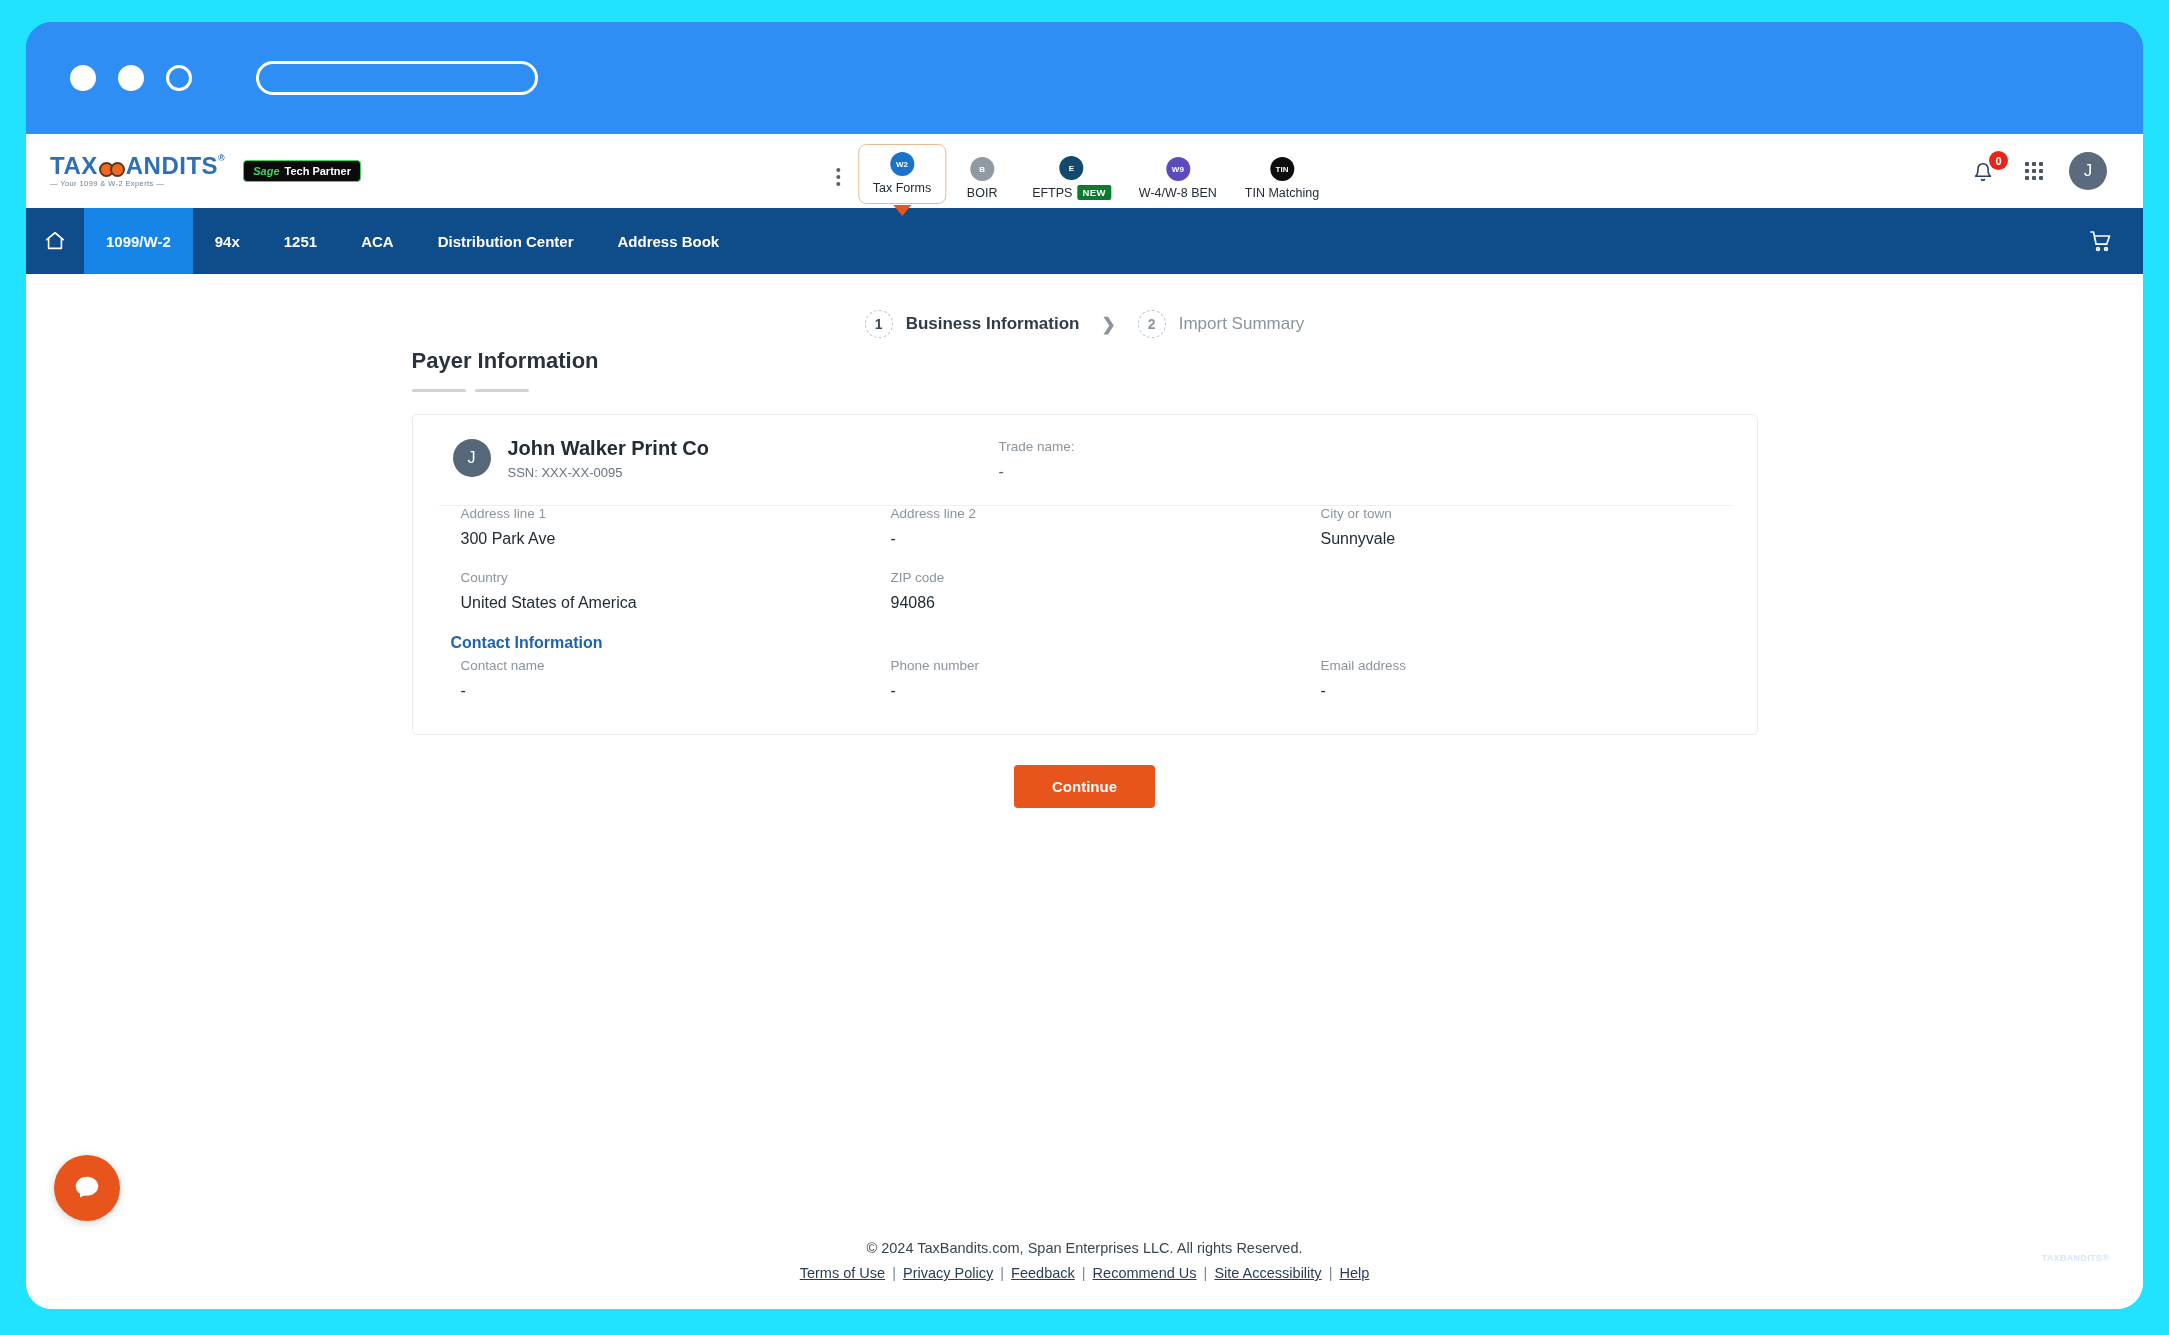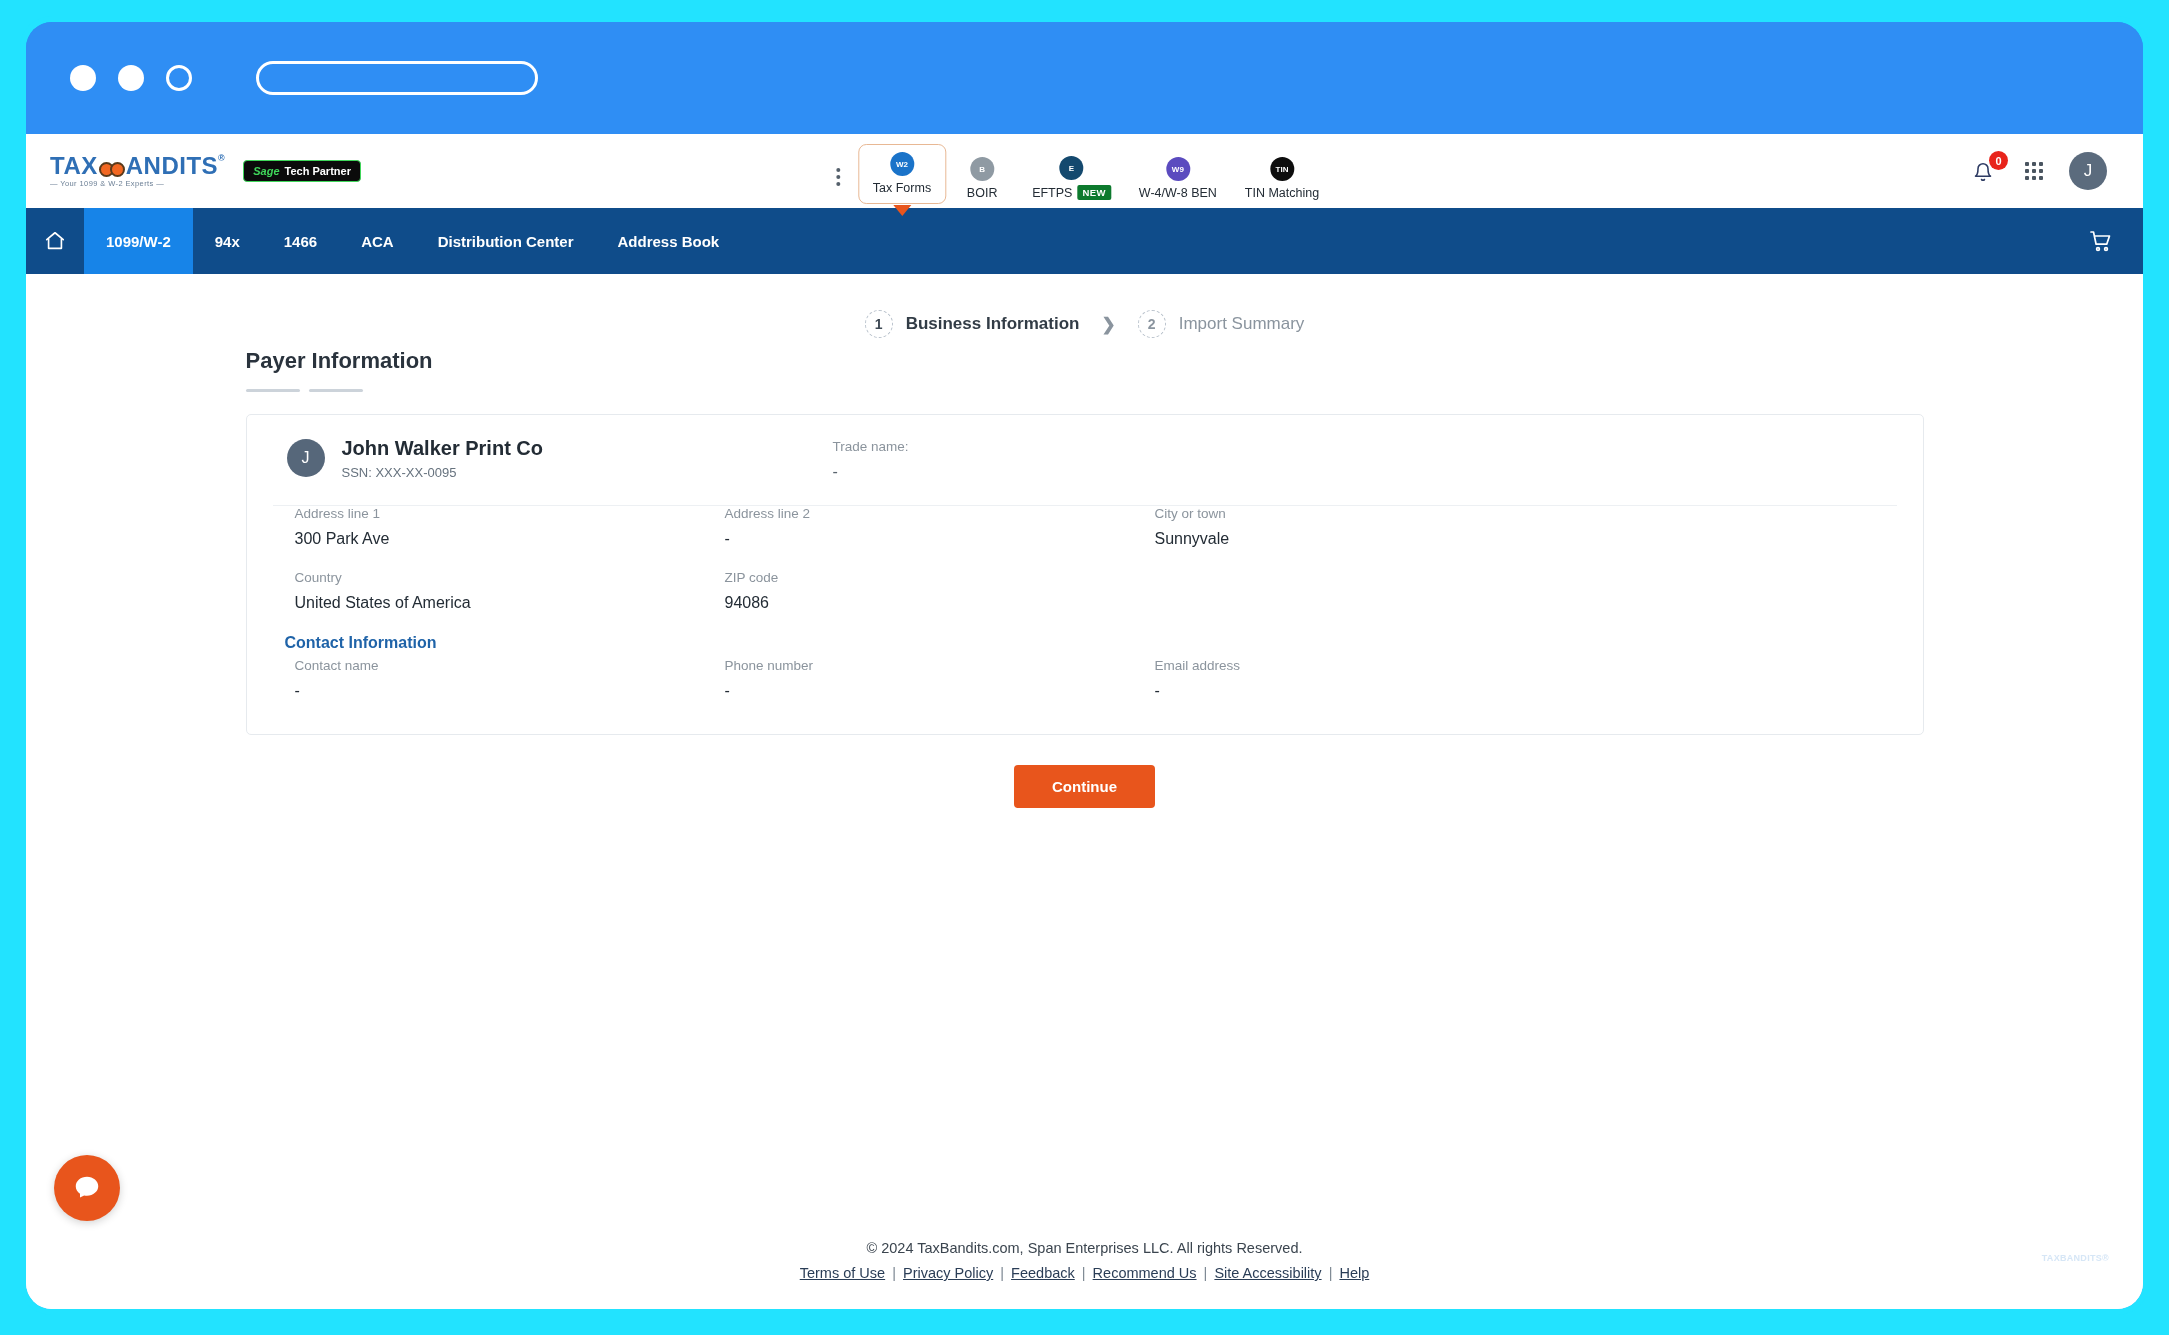--- a/index.html
+++ b/index.html
@@ -348,21 +348,21 @@
     font-size: 14px;
     color: #3f4a55;
     font-weight: 600;
   }
   .step-label { font-size: 17px; color: #323c46; font-weight: 700; }
   .step.inactive .step-label { color: #8a949e; font-weight: 500; }
   .step.inactive .step-num { color: #8a949e; }
   .step-sep { color: #8a949e; font-size: 17px; font-weight: 700; }
 
   .section-wrap {
-    width: 1678px;
+    width: 1346px;
     margin: 0 auto;
   }
   .section-title {
     font-size: 22px;
     font-weight: 700;
     color: #2a3views;
     color: #2a333d;
     padding-bottom: 8px;
   }
   .title-rules { display: flex; gap: 9px; margin-top: 7px; margin-bottom: 22px; }
@@ -567,21 +567,21 @@
             <path d="M5 10v10h14V10"></path>
           </svg>
         </div>
         <div class="nav-tab active">
             <span>1099/W-2</span>
           </div>
         <div class="nav-tab">
             <span>94x</span>
           </div>
         <div class="nav-tab">
-            <span>1466</span>
+            <span>1251</span>
           </div>
         <div class="nav-tab">
             <span>ACA</span>
           </div>
         <div class="nav-tab">
             <span>Distribution Center</span>
           </div>
         <div class="nav-tab">
             <span>Address Book</span>
           </div>

